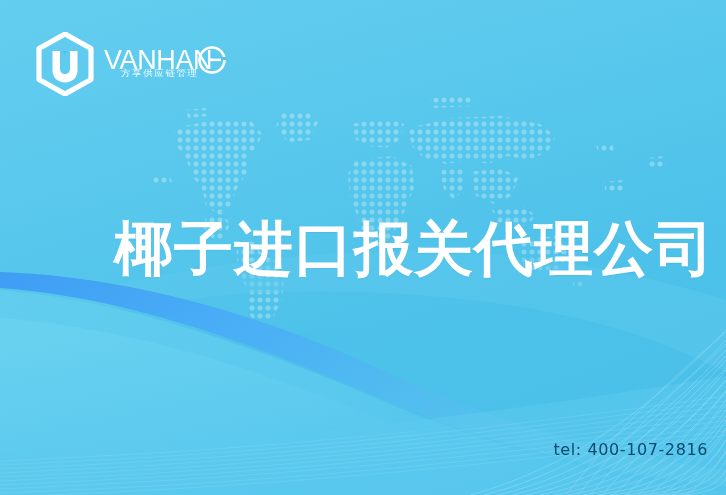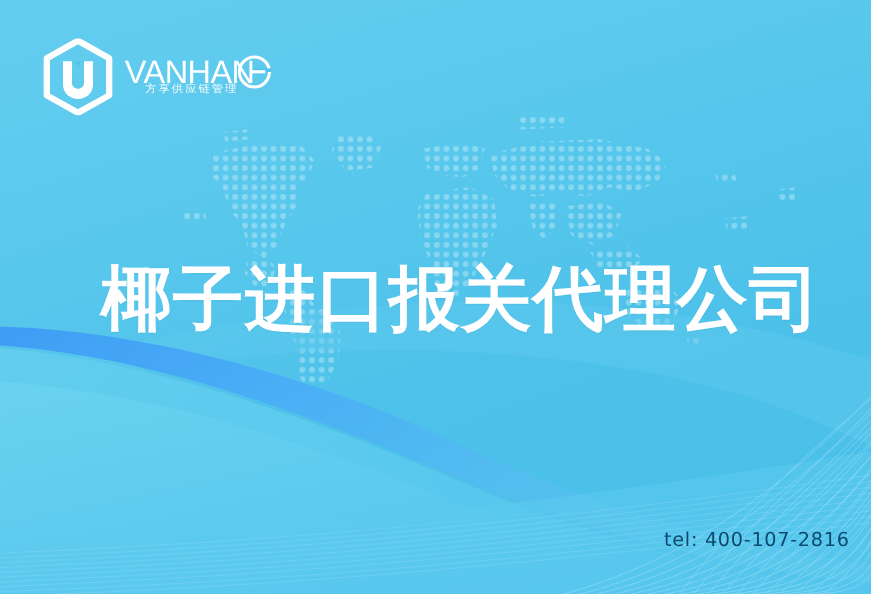--- a/index.html
+++ b/index.html
@@ -65,21 +65,21 @@
     color: #ffffff;
     opacity: .95;
     white-space: nowrap;
     font-family: "DejaVu Sans", "Liberation Sans", sans-serif;
     transform: scale(1, .92);
     transform-origin: left top;
   }
   
   .headline {
     position: absolute;
-    left: 84px;
+    left: 114px;
     top: 218px;
     font-size: 59px;
     line-height: 62px;
     font-weight: bold;
     color: #ffffff;
     letter-spacing: 1px;
     white-space: nowrap;
     font-family: "DejaVu Sans", "Liberation Sans", sans-serif;
     text-shadow: 0 1px 1px rgba(40,130,175,.10);
   }

